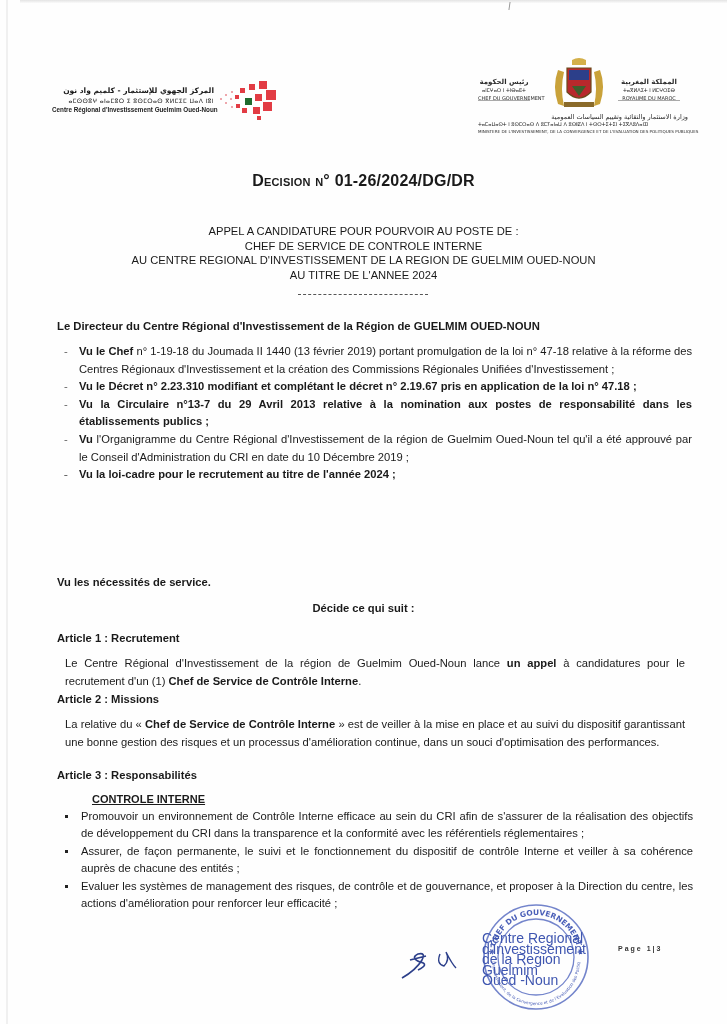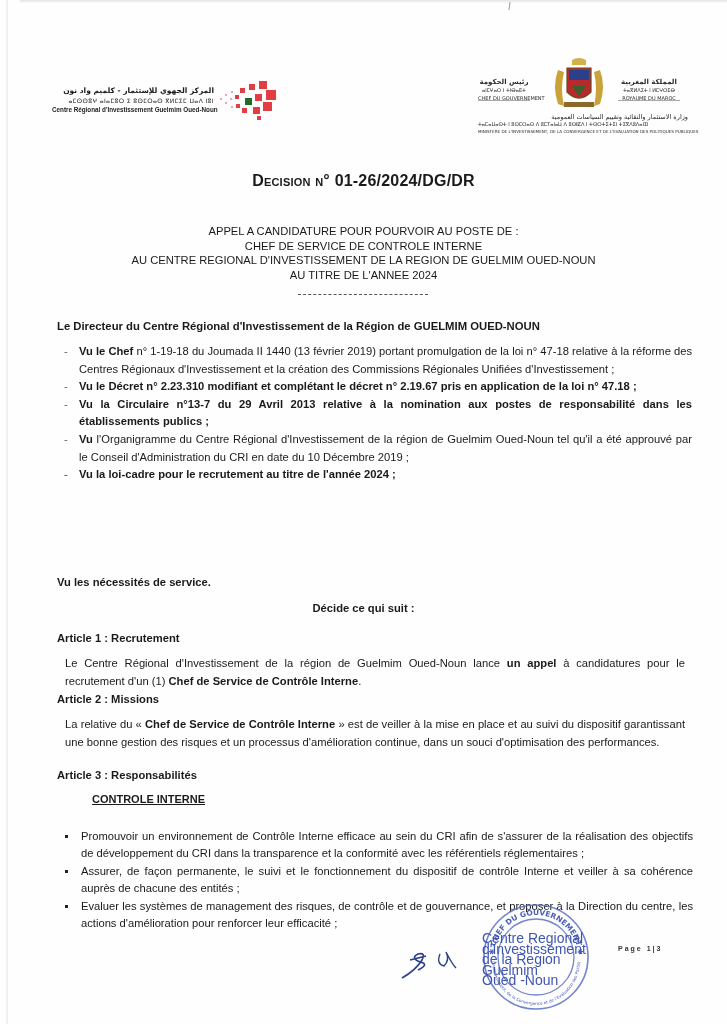--- a/index.html
+++ b/index.html
@@ -49,21 +49,21 @@
   .decide { position: absolute; left: 0; right: 0; top: 602px; text-align: center; font-weight: bold; font-size: 11.2px; }
 
   .art { position: absolute; left: 57px; width: 636px; font-size: 11.2px; line-height: 17.4px; }
   .art .h { font-weight: bold; }
   .art p { margin: 8px; text-align: justify; }
   .art .b { font-weight: bold; }
   .a1 { top: 630px; }
   .a2 { top: 691px; }
   .a3 { top: 767px; }
   .ci { position: absolute; left: 57px; top: 793px; font-weight: bold; font-size: 11px; text-decoration: underline; margin-left: 35px; }
-  .bullets { position: absolute; left: 64px; top: 828px; width: 629px; font-size: 11.2px; line-height: 17.4px; }
+  .bullets { position: absolute; left: 64px; top: 808px; width: 629px; font-size: 11.2px; line-height: 17.4px; }
   .bullet { position: relative; padding-left: 17px; text-align: justify; }
   .bullet .sq-b { position: absolute; left: 1px; top: 7px; width: 3px; height: 3px; background: #222; }
 
   
   .stamp { position: absolute; left: 482px; top: 903px; width: 108px; height: 108px; }
   .stamp-text { position: absolute; left: 0; right: 0; top: 30px; text-align: left; font-size: 14px; line-height: 10.5px; color: #3f56b0; }
   .signature { position: absolute; left: 396px; top: 930px; width: 80px; height: 60px; }
   .page-no { position: absolute; left: 618px; top: 945px; font-size: 7px; letter-spacing: 2px; color: #333; font-weight: bold; }
 </style>
 </head>

